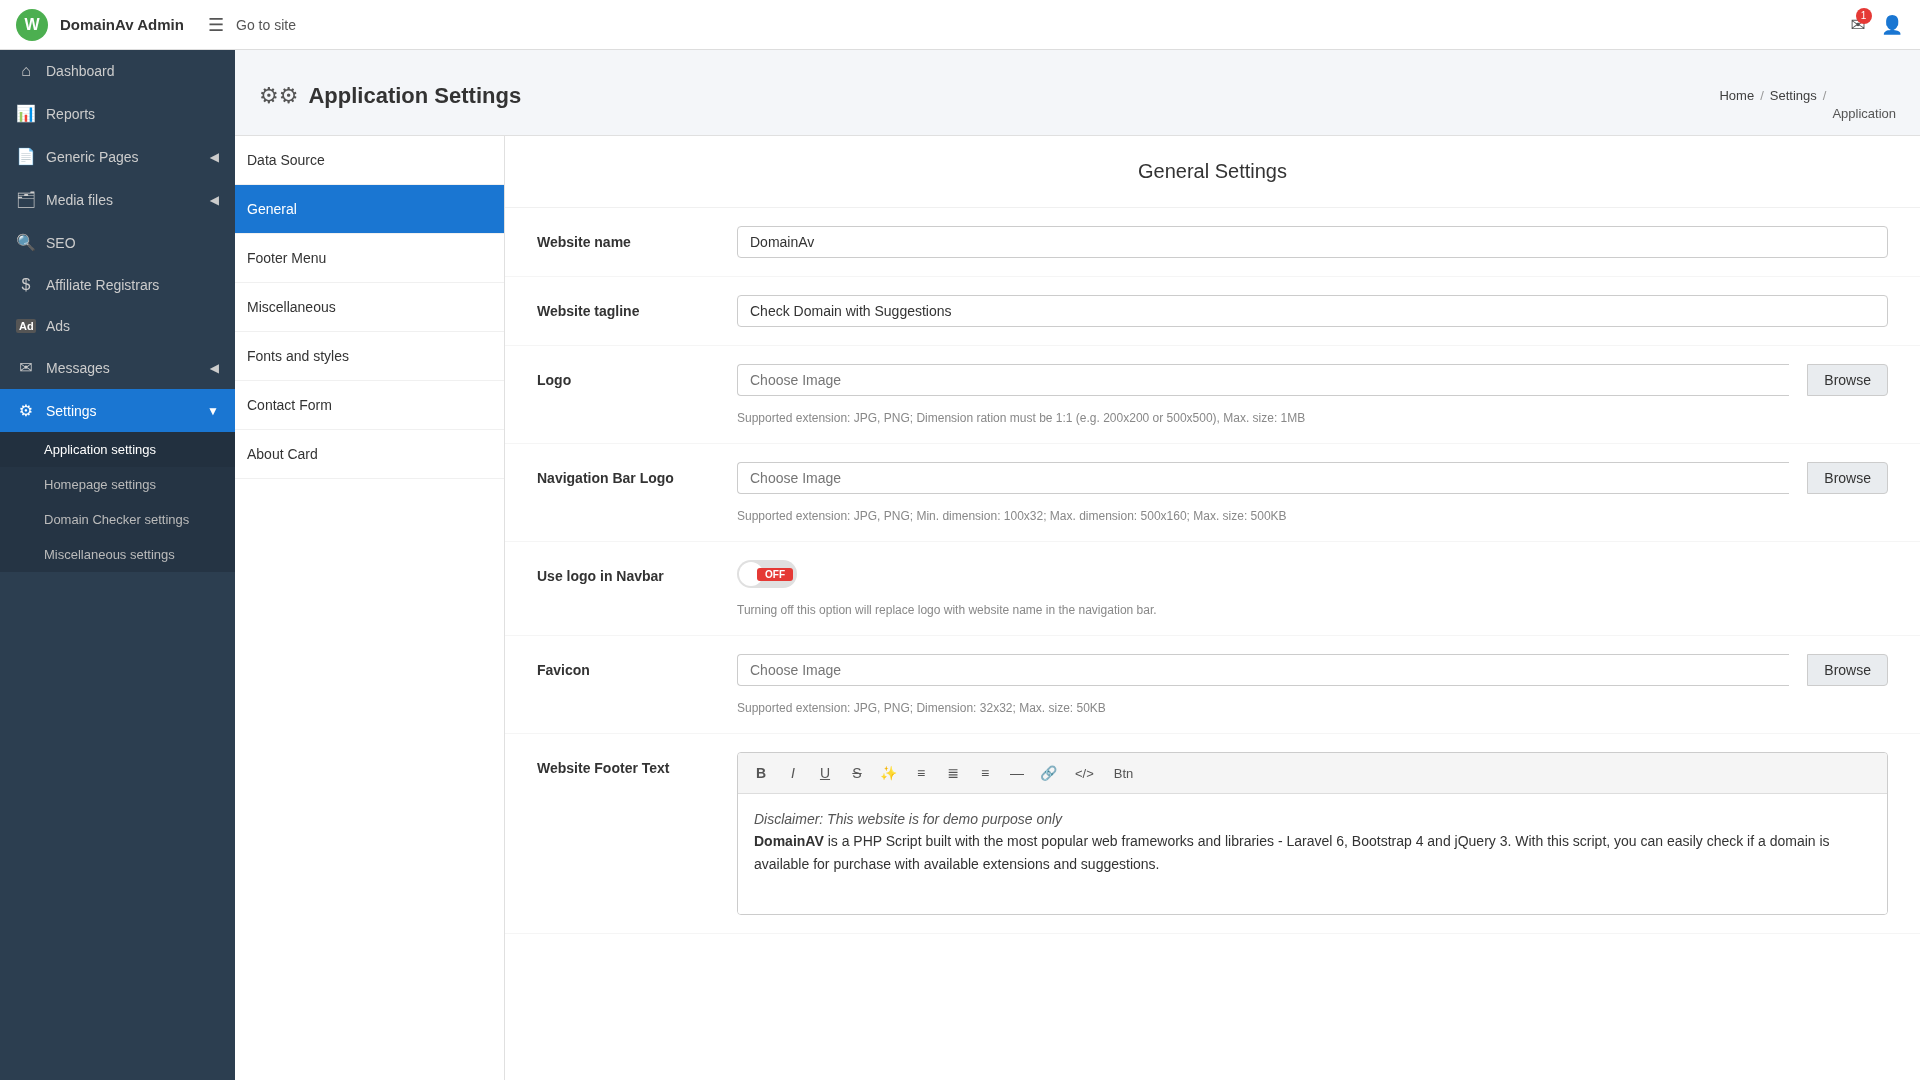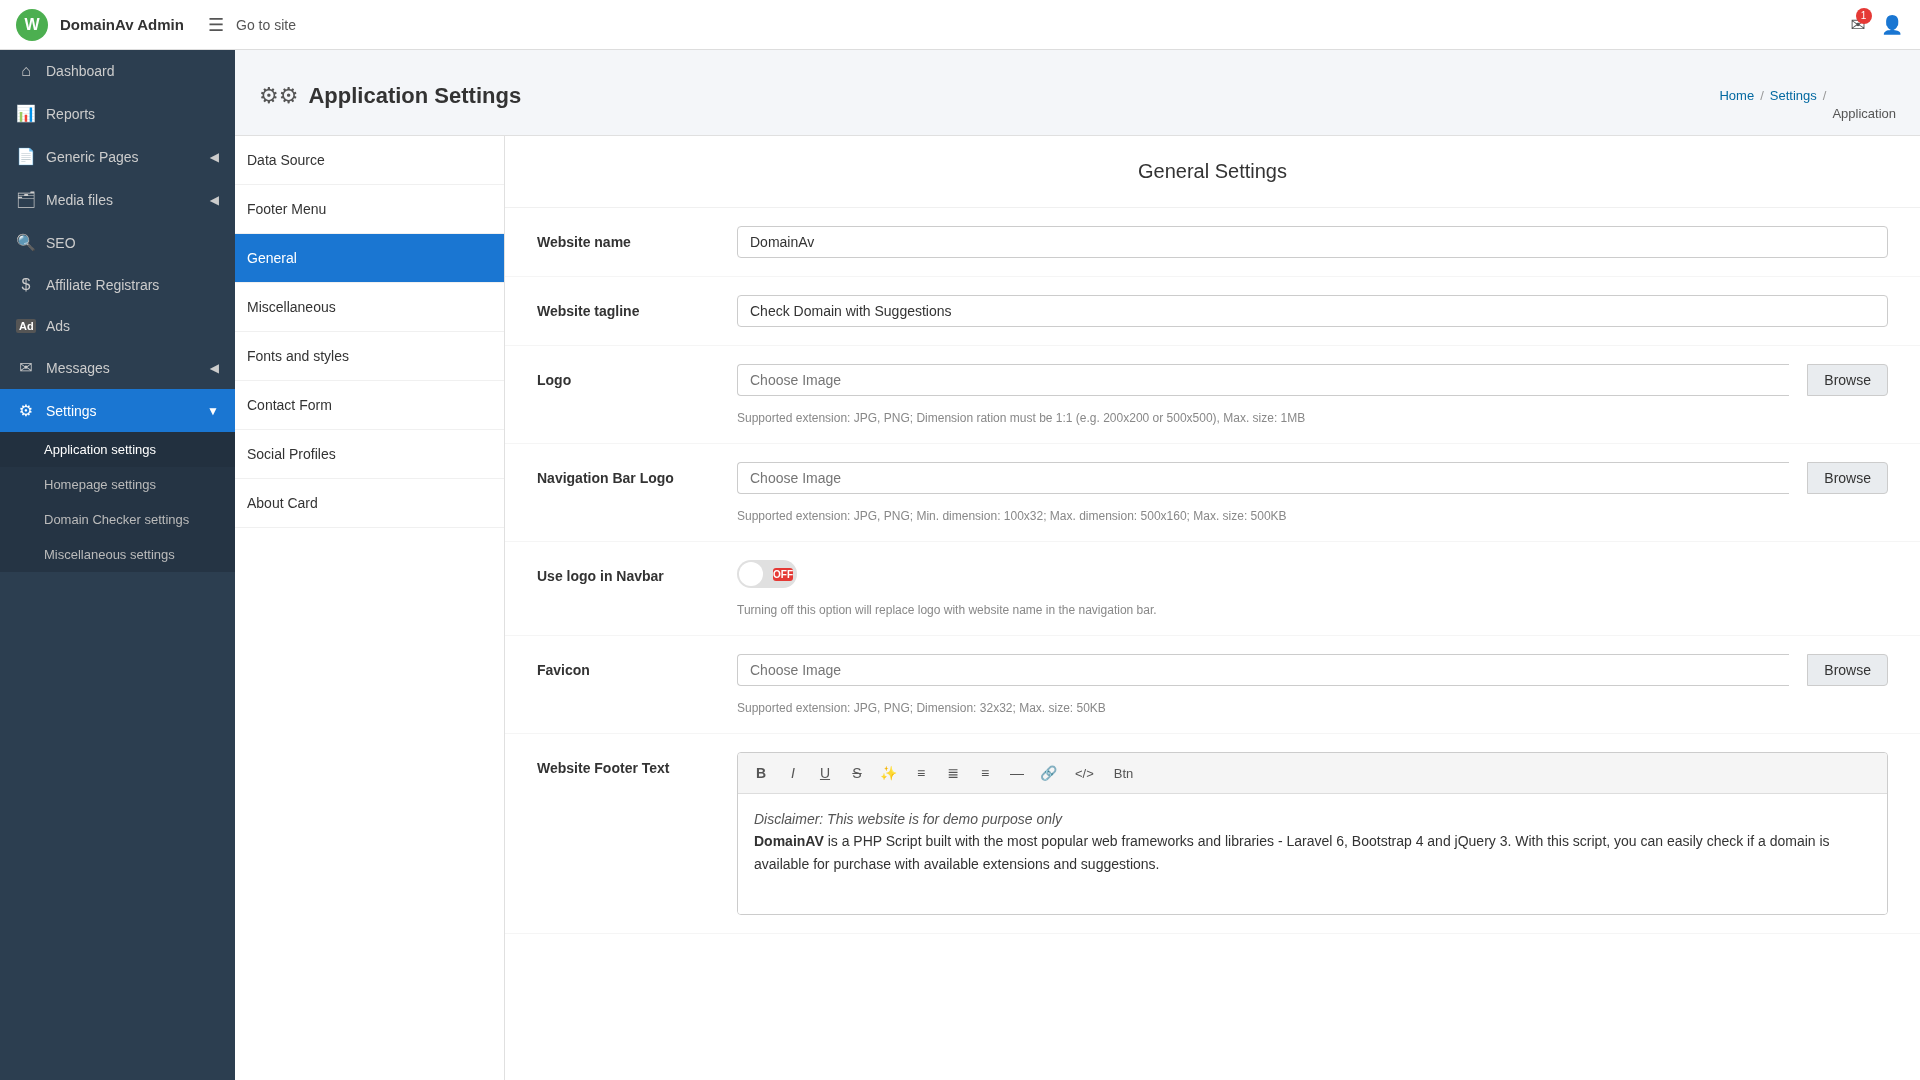--- a/index.html
+++ b/index.html
@@ -88,21 +88,21 @@
       background: #f4f6f9; padding: 20px 24px 14px;
       display: flex; align-items: center; justify-content: space-between;
       border-bottom: 1px solid #e0e0e0; flex-shrink: 0;
     }
     .page-title-row {
       display: flex; align-items: center; gap: 10px;
     }
     .page-title-icon { font-size: 22px; color: #555; }
     .page-title { font-size: 22px; font-weight: 600; color: #333; }
     .breadcrumb { display: flex; align-items: center; gap: 6px; font-size: 13px; }
-    .breadcrumb-link { color: #0369a1; cursor: pointer; }
+    .breadcrumb-link { color: #404040; cursor: pointer; }
     .breadcrumb-sep { color: #999; }
     .breadcrumb-current { color: #555; margin-top: 36px; }
 
     
     .content-body {
       flex: 1; display: flex; overflow: hidden;
     }
 
     
     .sub-menu {
@@ -184,21 +184,21 @@
       transition: left 0.2s;
     }
     .toggle-switch.off {
       background: #e0e0e0;
     }
     .toggle-switch.off .toggle-knob { left: 2px; }
     .toggle-label-off {
       position: absolute; right: 4px;
       font-size: 10px; font-weight: bold; color: #fff;
       background: #e53935; border-radius: 3px;
-      padding: 1px 0;
+      padding: 1px 8px;
     }
 
     
     .editor-wrap {
       border: 1px solid #ccc; border-radius: 4px; overflow: hidden;
     }
     .editor-toolbar {
       display: flex; align-items: center; gap: 2px;
       padding: 6px 8px; background: #f5f5f5;
       border-bottom: 1px solid #ddd; flex-wrap: wrap;
@@ -327,37 +327,34 @@
         <span class="breadcrumb-current">Application</span>
       </div>
     </div>
 
     <div class="content-body">
 
       <div class="sub-menu">
         <div class="sub-menu-item">
           <span>Data Source</span>
         </div>
-        <div class="sub-menu-item">
-          <span>Footer Menu</span>
-        </div>
         <div class="sub-menu-item active">
           <span>General</span>
         </div>
         <div class="sub-menu-item">
+          <span>Footer Menu</span>
+        </div>
+        <div class="sub-menu-item">
           <span>Miscellaneous</span>
         </div>
         <div class="sub-menu-item">
           <span>Fonts and styles</span>
         </div>
         <div class="sub-menu-item">
           <span>Contact Form</span>
-        </div>
-        <div class="sub-menu-item">
-          <span>Social Profiles</span>
         </div>
         <div class="sub-menu-item">
           <span>About Card</span>
         </div>
       </div>
 
       <div class="form-panel">
 
         <div class="form-section-title">General Settings</div>
 

